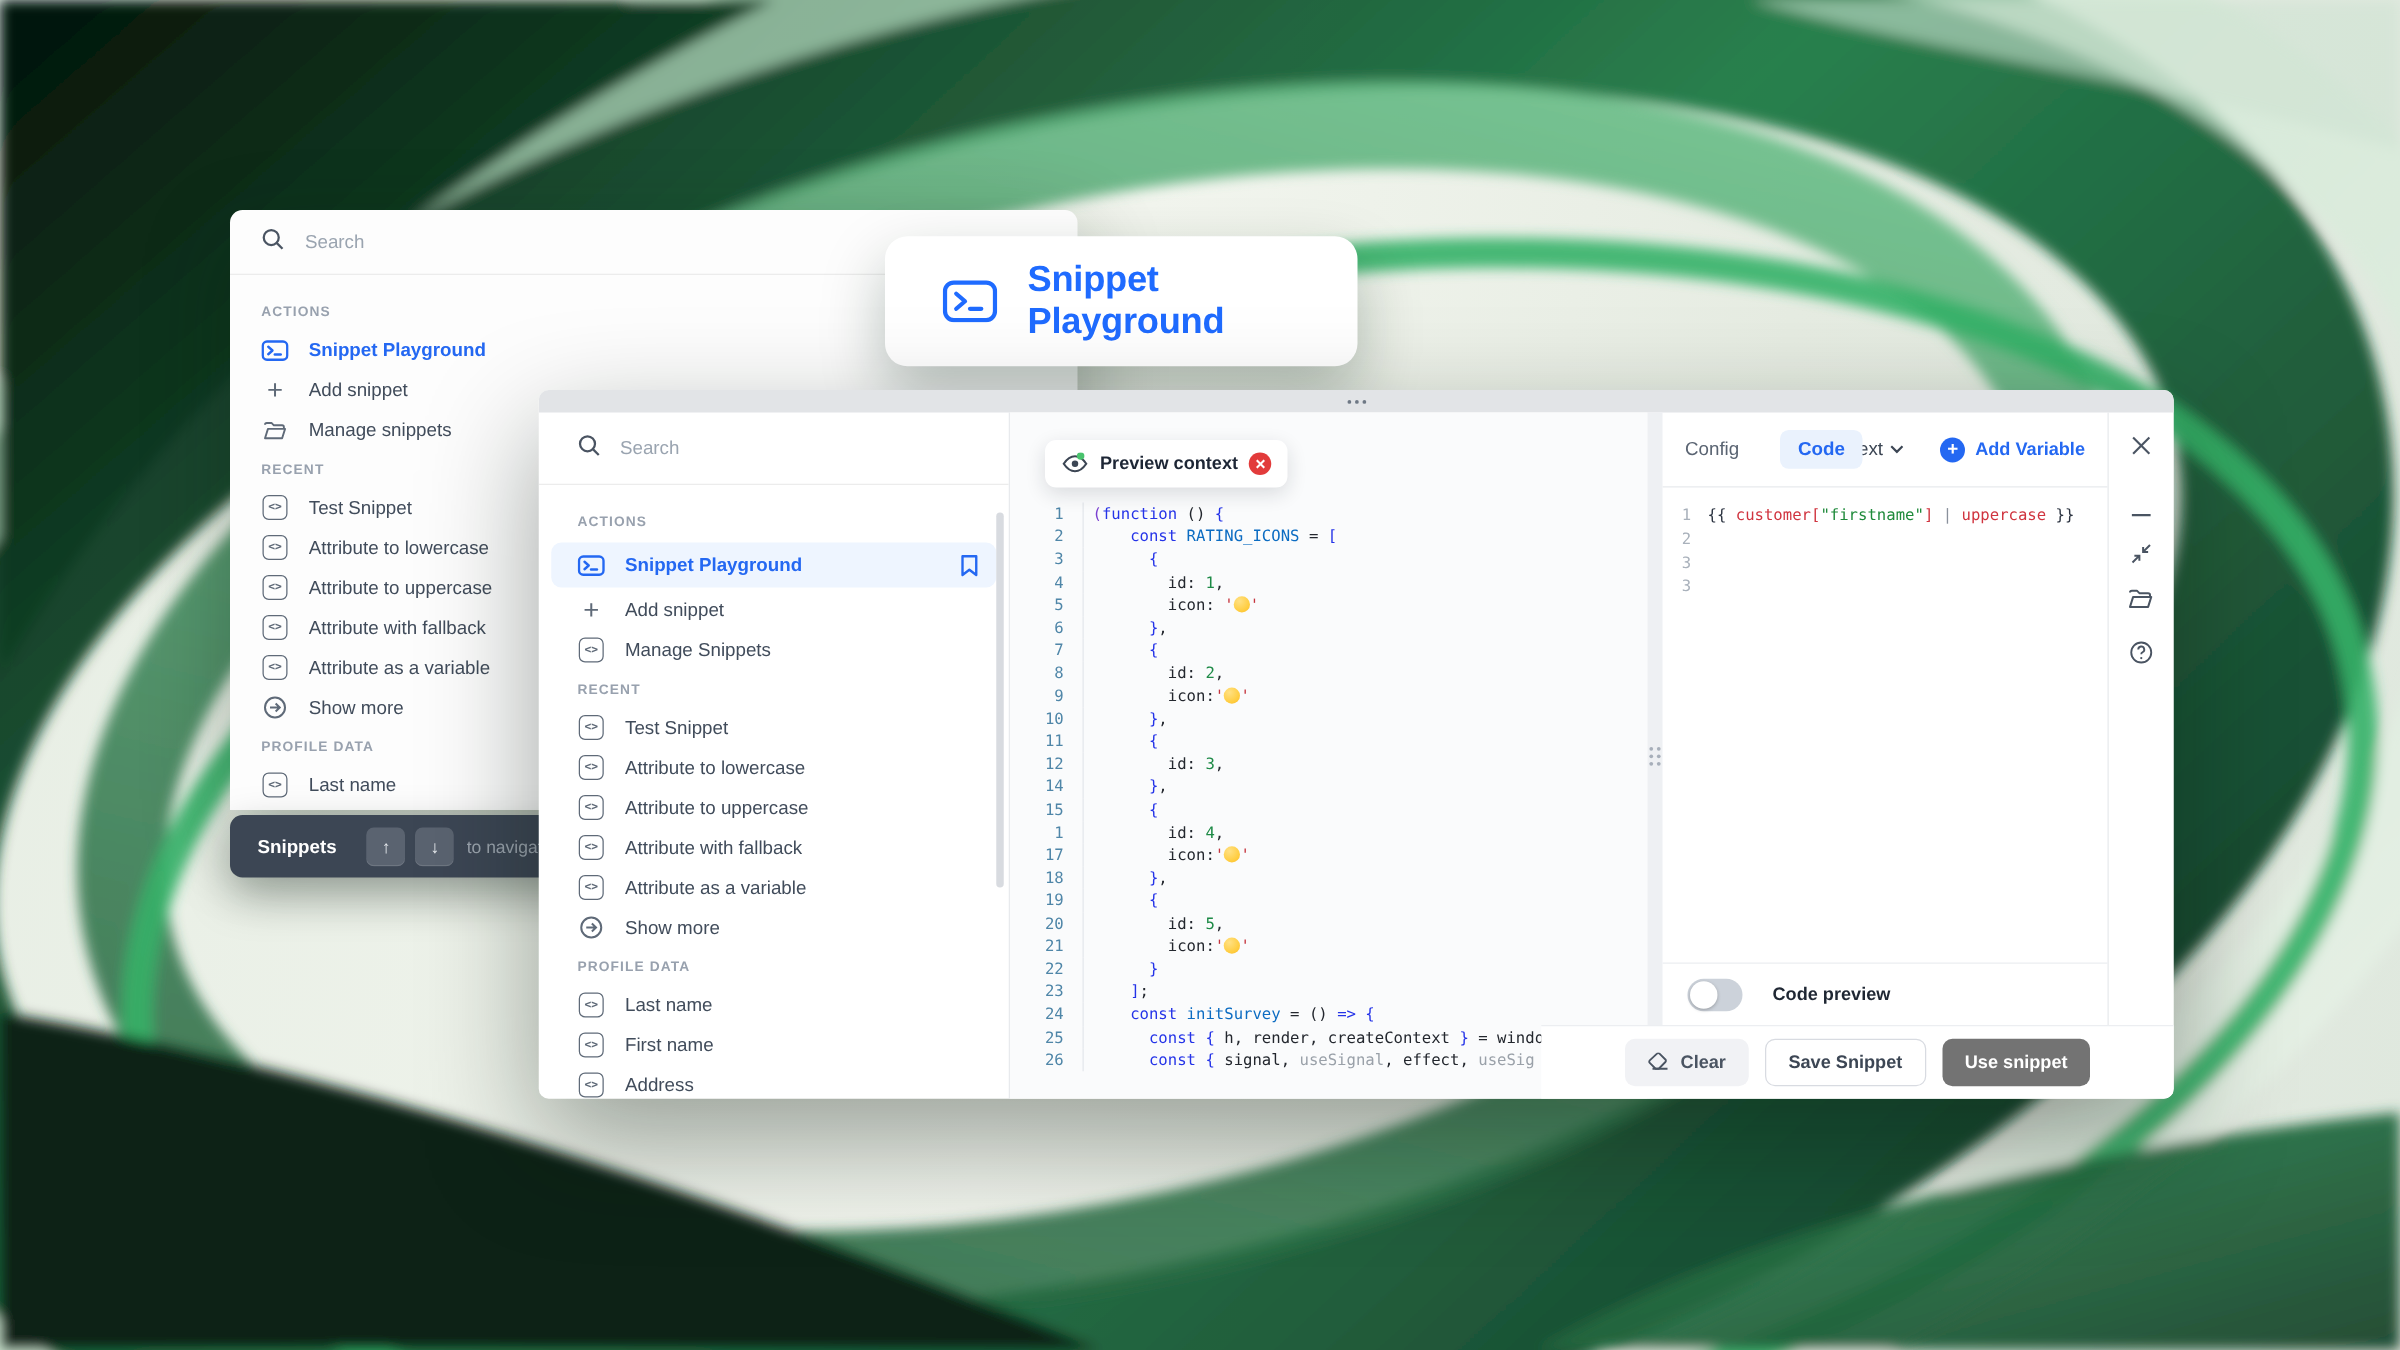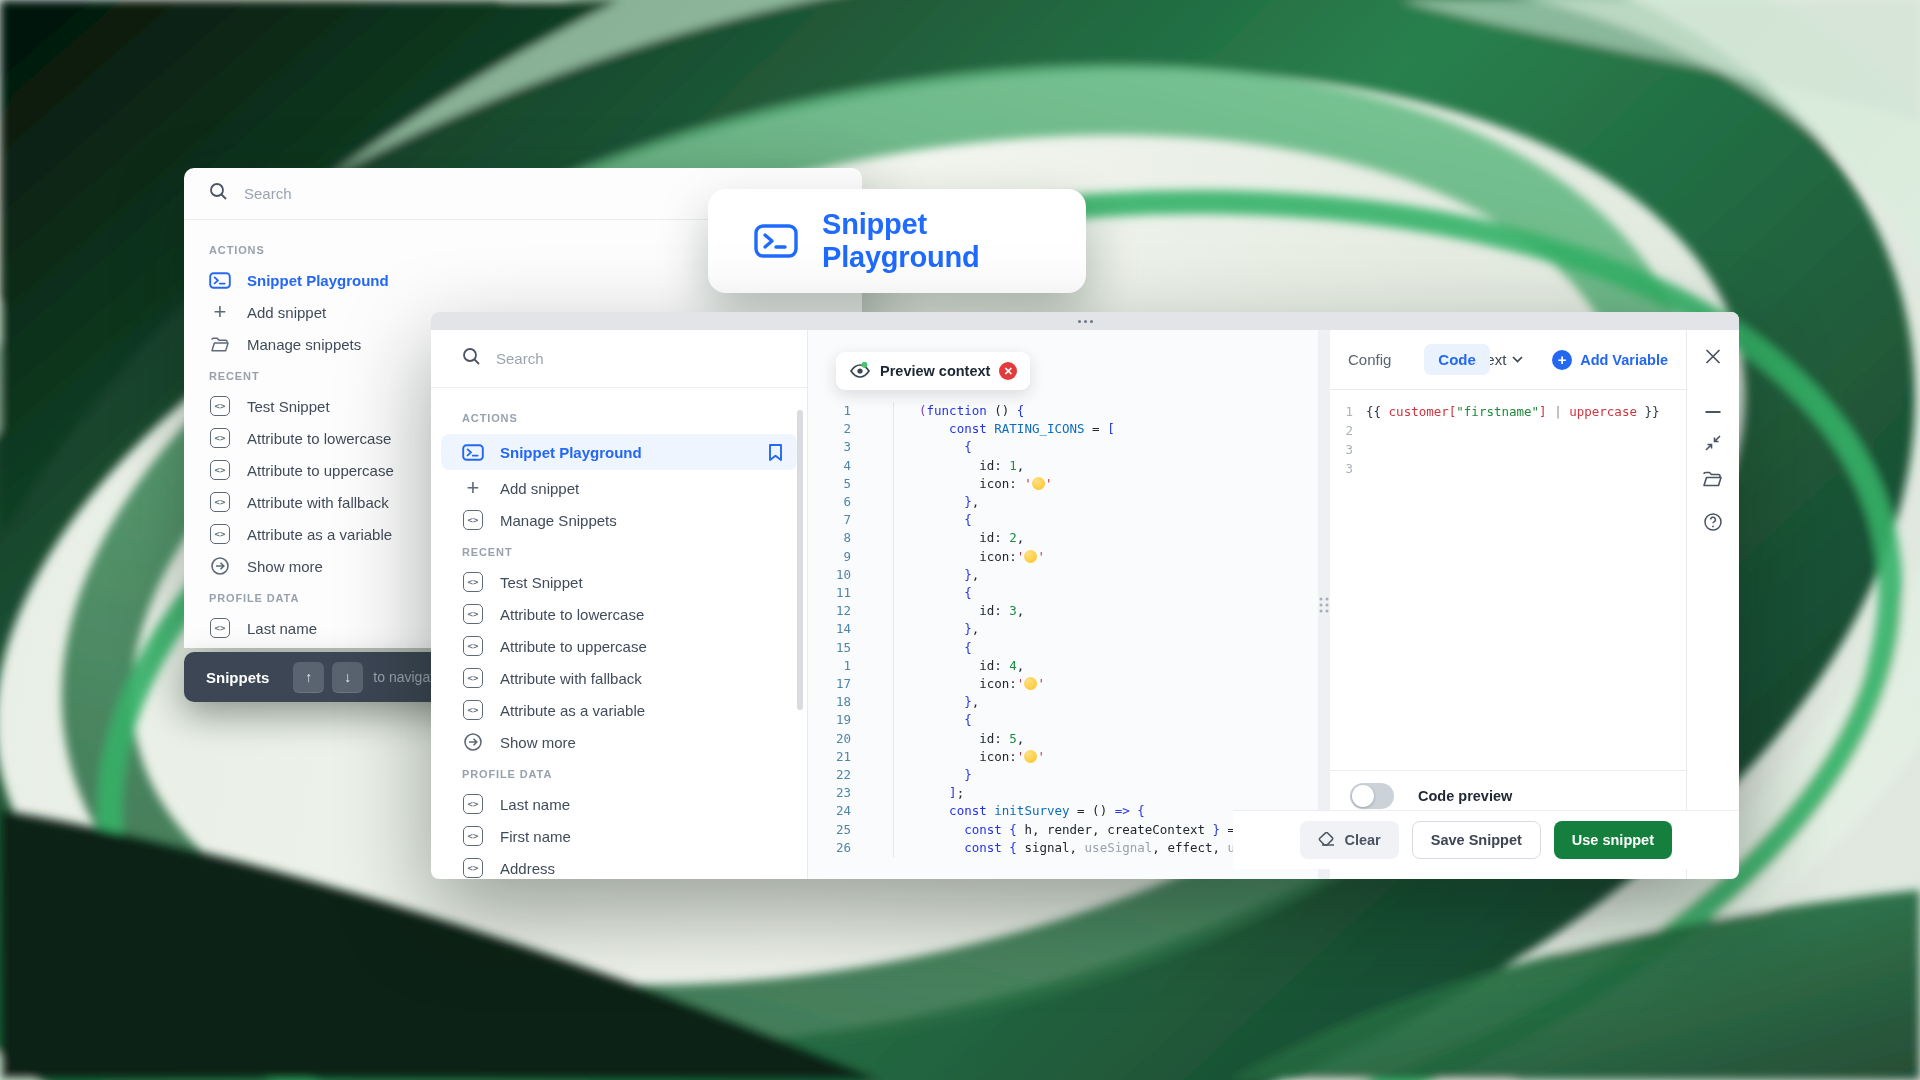--- a/index.html
+++ b/index.html
@@ -54,21 +54,21 @@
   .scroll-thumb { position:absolute; right:4px; top:80px; width:6px; height:300px; border-radius:3px; background:#d8dbe0; }
 
   .m-editor { flex:1; background:#fafbfc; position:relative; overflow:hidden; }
   .chip { position:absolute; left:28px; top:22px; height:38px; background:#fff; border-radius:9px; display:flex; align-items:center;
     gap:9px; padding:0 13px; box-shadow:0 5px 16px rgba(20,30,40,.14); font-size:14.5px; font-weight:700; color:#1d2635; z-index:2; }
   .badge-x { width:18px; height:18px; border-radius:50%; background:#e23b3b; color:#fff; font-size:11px; font-weight:700;
     display:flex; align-items:center; justify-content:center; }
   .code { position:absolute; left:0; right:0; top:72px; font-family:"DejaVu Sans Mono",monospace; font-size:12.5px; line-height:18.2px; }
   .cl { display:flex; }
   .cl .num { width:58px; text-align:right; padding-right:15px; color:#4f86a8; flex:none; }
-  .cl .txt { white-space:pre; border-left:1px solid #e4e7eb; padding-left:25px; color:#23272e;margin-left:27px; }
+  .cl .txt { white-space:pre; border-left:1px solid #e4e7eb; padding-left:7px; color:#23272e; }
   .c-kw { color:#2433e8; } .c-var { color:#0c6cc2; } .c-num { color:#1d8a46; } .c-str { color:#c5333d; }
   .c-pl { color:#23272e; } .c-gray { color:#9aa1a9; } .c-brace { color:#2433e8; } .c-pur { color:#7a3fd1; }
   .emoji { display:inline-block; width:13px; height:13px; border-radius:50%;
     background:radial-gradient(circle at 35% 30%,#ffe184,#ffcb3a 70%,#f0a92e); color:transparent; overflow:hidden; vertical-align:-2px; }
 
   .m-splitter { width:12px; background:#eef0f3; position:relative; }
   .sp-dots { position:absolute; left:50%; top:50%; transform:translate(-50%,-50%); display:grid; grid-template-columns:repeat(2,3px); gap:3px; }
   .sp-dots i { width:3px; height:3px; border-radius:50%; background:#a7afba; }
 
   .m-right { width:356px; display:flex; flex-direction:column; padding-bottom:59px; }
@@ -86,27 +86,27 @@
   .e-pl { color:#2b3340; } .e-red { color:#d0343f; } .e-grn { color:#1f8a3b; } .e-gray { color:#8a919c; }
   .rp-preview { height:50px; border-top:1px solid #eceef1; display:flex; align-items:center; gap:24px; padding:0 20px; flex:none; }
   .toggle { width:44px; height:26px; border-radius:13px; background:#ccd2da; position:relative; flex:none; }
   .toggle .knob { position:absolute; left:2px; top:2px; width:22px; height:22px; border-radius:50%; background:#fff;
     box-shadow:0 1px 3px rgba(0,0,0,.25); }
   .rp-preview .lbl { font-size:14.5px; font-weight:700; color:#1f2733; }
 
   .m-strip { width:53px; border-left:1px solid #e8eaed; position:relative; color:#4a5462; }
   .strip-btn { position:absolute; left:50%; transform:translateX(-50%); display:flex; }
 
-  .m-footer { position:absolute; left:802px; right:0; bottom:10px; height:59px; background:#fff; border-top:1px solid #eceef1;
+  .m-footer { position:absolute; left:802px; right:0; bottom:0; height:59px; background:#fff; border-top:1px solid #eceef1;
     display:flex; align-items:center; justify-content:flex-end; gap:13px; padding-right:67px; z-index:10; }
   .btn { height:38px; border-radius:8px; border:none; font-family:"Liberation Sans",sans-serif; font-size:14.5px; font-weight:700;
     display:flex; align-items:center; gap:8px; padding:0 18px; cursor:pointer; }
   .btn-clear { background:#f1f2f5; color:#4a5462; }
   .btn-save { background:#fff; border:1px solid #d8dbe1; color:#3c4654; }
-  .btn-use { background:#15803d; color:#fff; }
+  .btn-use { background:#737373; color:#fff; }
 </style>
 </head>
 <body>
 
 <div class="stage">
 
   <svg class="bg-art" width="1920" height="1080" viewBox="0 0 1920 1080">
     <defs>
       <linearGradient id="g1" x1="0" y1="0" x2="1" y2="1">
         <stop offset="0" stop-color="#061b10"></stop>

